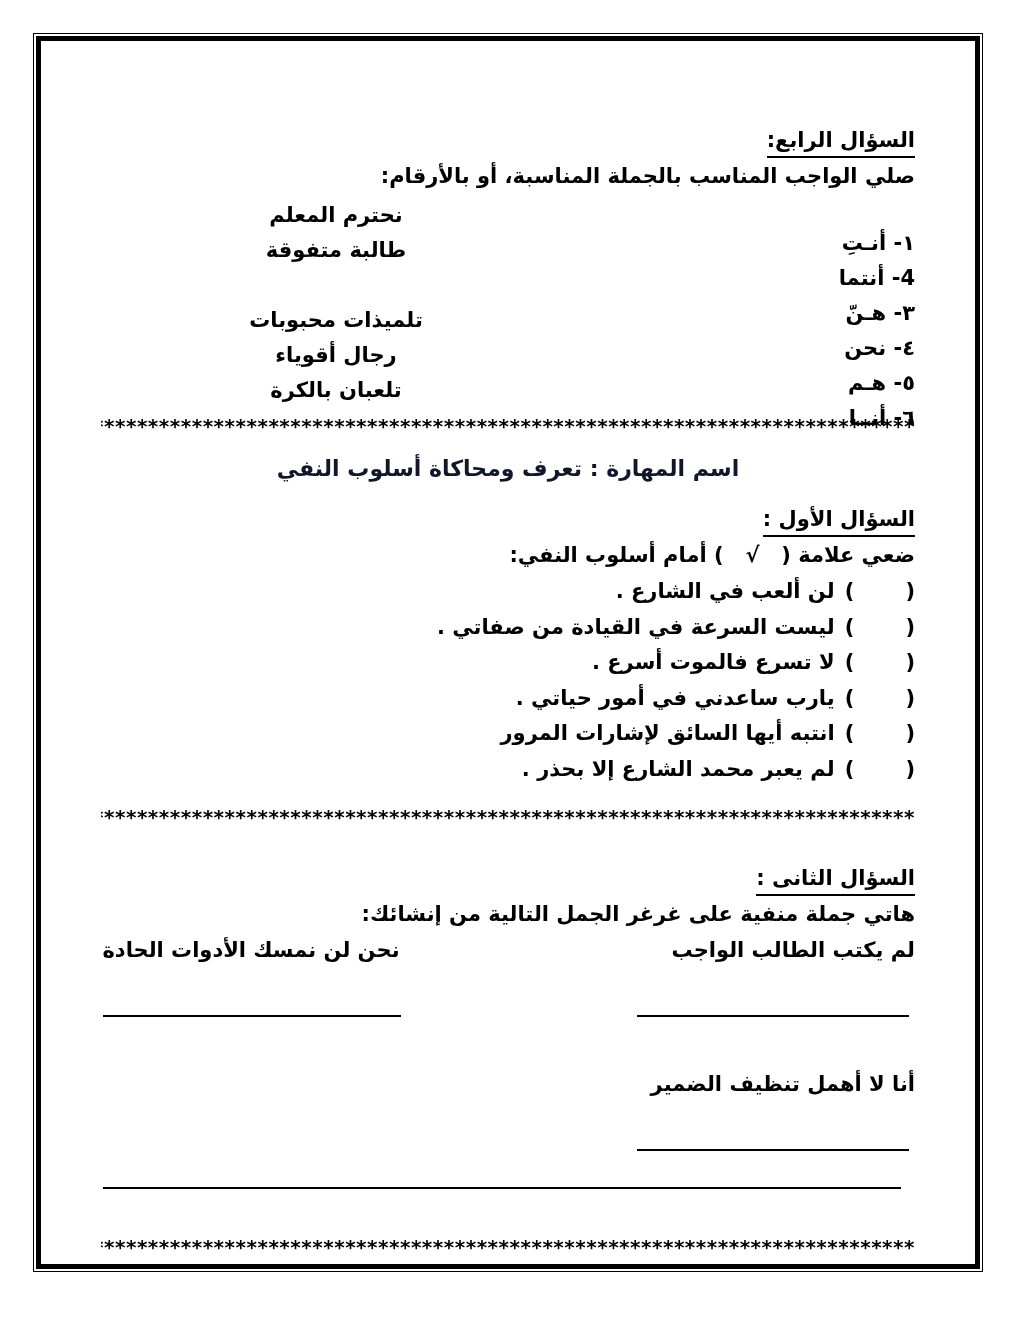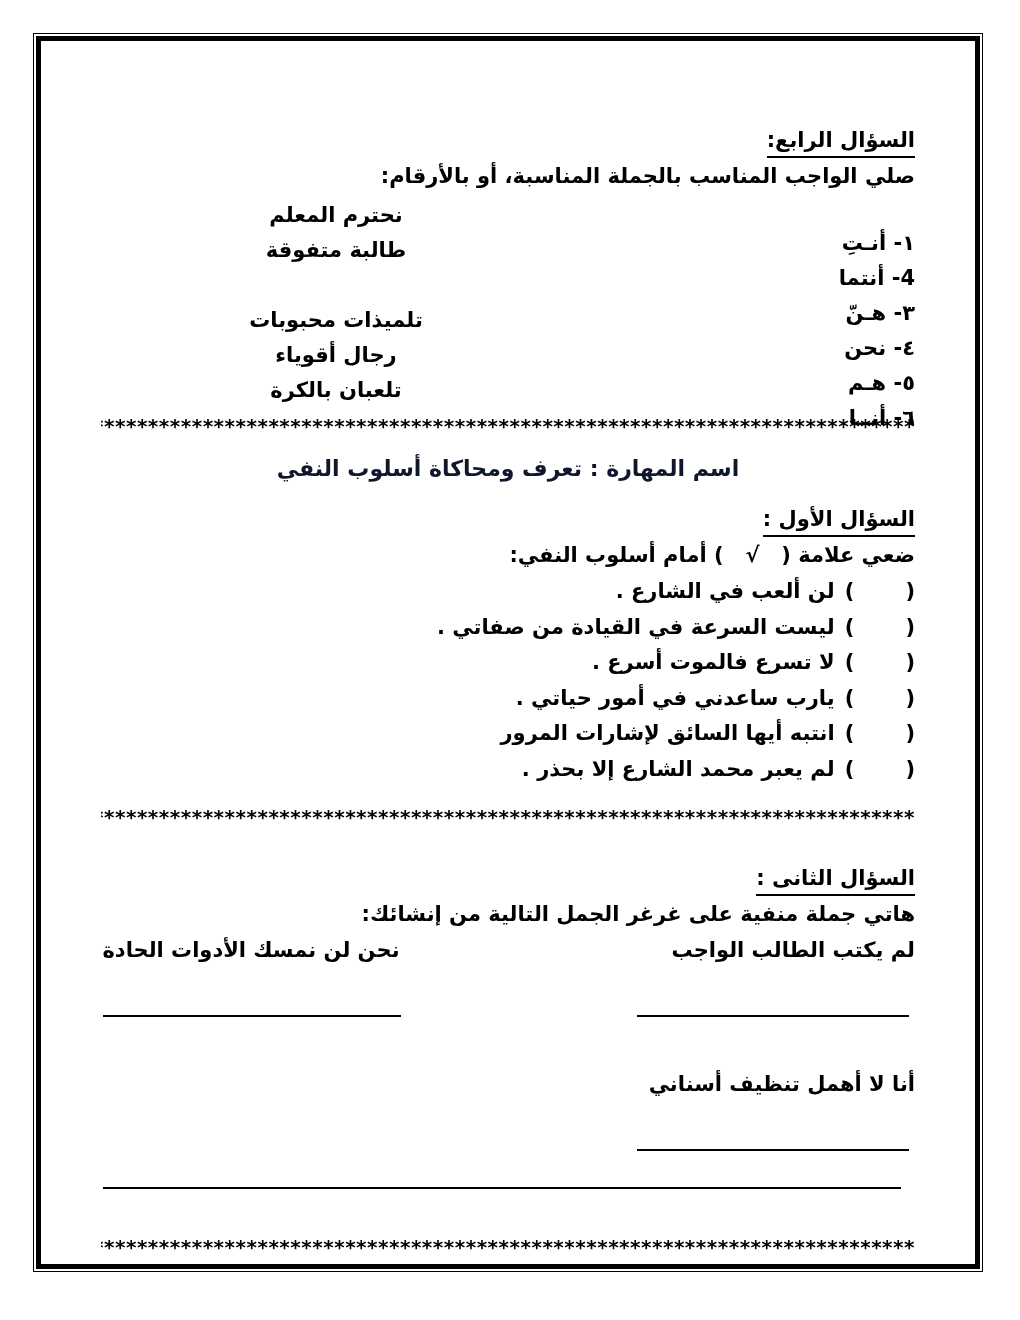--- a/index.html
+++ b/index.html
@@ -125,21 +125,21 @@
             <div class="write-line"></div>
           </div>
           <div class="prompt-cell left-col">
             <div>نحن لن نمسك الأدوات الحادة</div>
             <div class="write-line"></div>
           </div>
         </div>
 
         <div class="prompt-row second">
           <div class="prompt-cell right-col">
-            <div>أنا لا أهمل تنظيف أسناني</div>
+            <div>أنا لا أهمل تنظيف الضمير</div>
             <div class="write-line"></div>
           </div>
         </div>
 
         <div class="full-line"></div>
       </div>
 
       <div class="stars stars-3">*******************************************************************************</div>
 
     </div>

